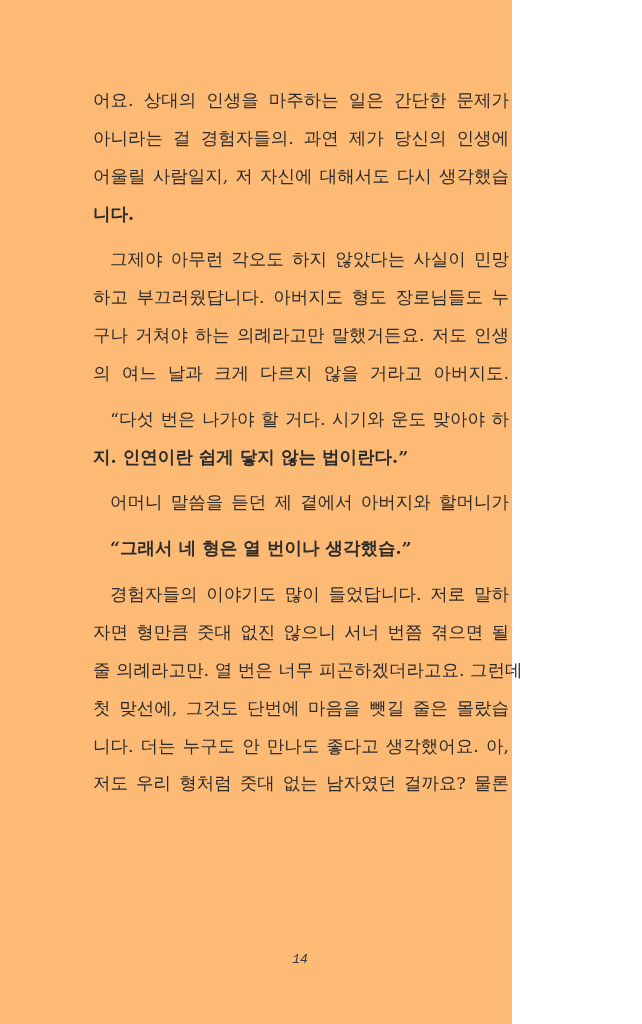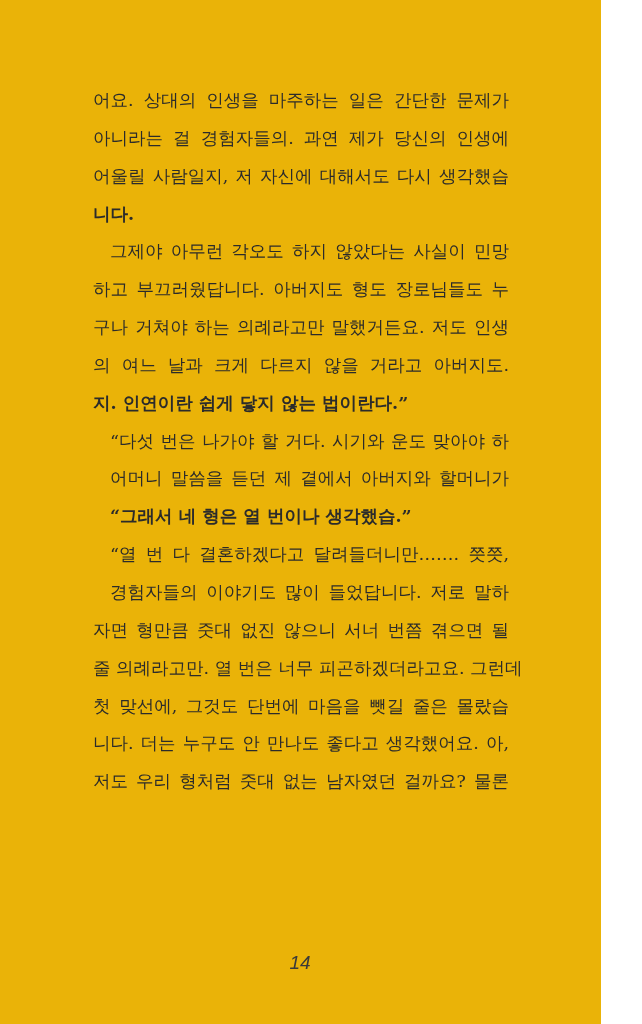--- a/index.html
+++ b/index.html
@@ -9,23 +9,23 @@
     }
     body {
       width: 642px;
       height: 1024px;
       position: relative;
       overflow: hidden;
     }
     .page {
       position: absolute;
       left: 0; top: 0;
-      width: 601px;
+      width: 512px;
       height: 1024px;
-      background: #eab308;
+      background: #fdba74;
     }
     .text-block {
       position: absolute;
       left: 93px;
       top: 82px;
       width: 416px;
       font-family: "DejaVu Serif", "Liberation Serif", serif;
       font-size: 17.5px;
       line-height: 37.85px;
       color: #2b2b2b;
@@ -36,51 +36,51 @@
       text-align: justify;
       text-align-last: justify;
       height: 37.85px;
     }
     .line.last {
       text-align-last: left;
       font-weight: bold;
     }
     .line.indent {
       padding-left: 17px;
+      margin-top: 8px;
     }
     .page-number {
       position: absolute;
       top: 952px;
       left: 0;
       width: 600px;
       text-align: center;
-      font-family: Liberation Sans, sans-serif;
+      font-family: Liberation Mono, monospace;
       font-style: italic;
-      font-size: 19px;
+      font-size: 13px;
       color: #3a3a3a;
     }
   </style>
 </head>
 <body>
 
 <div class="page">
   <div class="text-block" id="text-block">
       <span class="line">어요. 상대의 인생을 마주하는 일은 간단한 문제가</span>
       <span class="line">아니라는 걸 경험자들의. 과연 제가 당신의 인생에</span>
       <span class="line">어울릴 사람일지, 저 자신에 대해서도 다시 생각했습</span>
       <span class="line last">니다.</span>
       <span class="line indent">그제야 아무런 각오도 하지 않았다는 사실이 민망</span>
       <span class="line">하고 부끄러웠답니다. 아버지도 형도 장로님들도 누</span>
       <span class="line">구나 거쳐야 하는 의례라고만 말했거든요. 저도 인생</span>
       <span class="line">의 여느 날과 크게 다르지 않을 거라고 아버지도.</span>
+      <span class="line indent">“다섯 번은 나가야 할 거다. 시기와 운도 맞아야 하</span>
       <span class="line last">지. 인연이란 쉽게 닿지 않는 법이란다.”</span>
-      <span class="line indent">“다섯 번은 나가야 할 거다. 시기와 운도 맞아야 하</span>
       <span class="line indent">어머니 말씀을 듣던 제 곁에서 아버지와 할머니가</span>
       <span class="line indent last">“그래서 네 형은 열 번이나 생각했습.”</span>
-      <span class="line indent">“열 번 다 결혼하겠다고 달려들더니만……. 쯧쯧,</span>
       <span class="line indent">경험자들의 이야기도 많이 들었답니다. 저로 말하</span>
       <span class="line">자면 형만큼 줏대 없진 않으니 서너 번쯤 겪으면 될</span>
       <span class="line">줄 의례라고만. 열 번은 너무 피곤하겠더라고요. 그런데</span>
       <span class="line">첫 맞선에, 그것도 단번에 마음을 뺏길 줄은 몰랐습</span>
       <span class="line">니다. 더는 누구도 안 만나도 좋다고 생각했어요. 아,</span>
       <span class="line">저도 우리 형처럼 줏대 없는 남자였던 걸까요? 물론</span>
     </div>
   <div class="page-number">14</div>
 </div>
 

